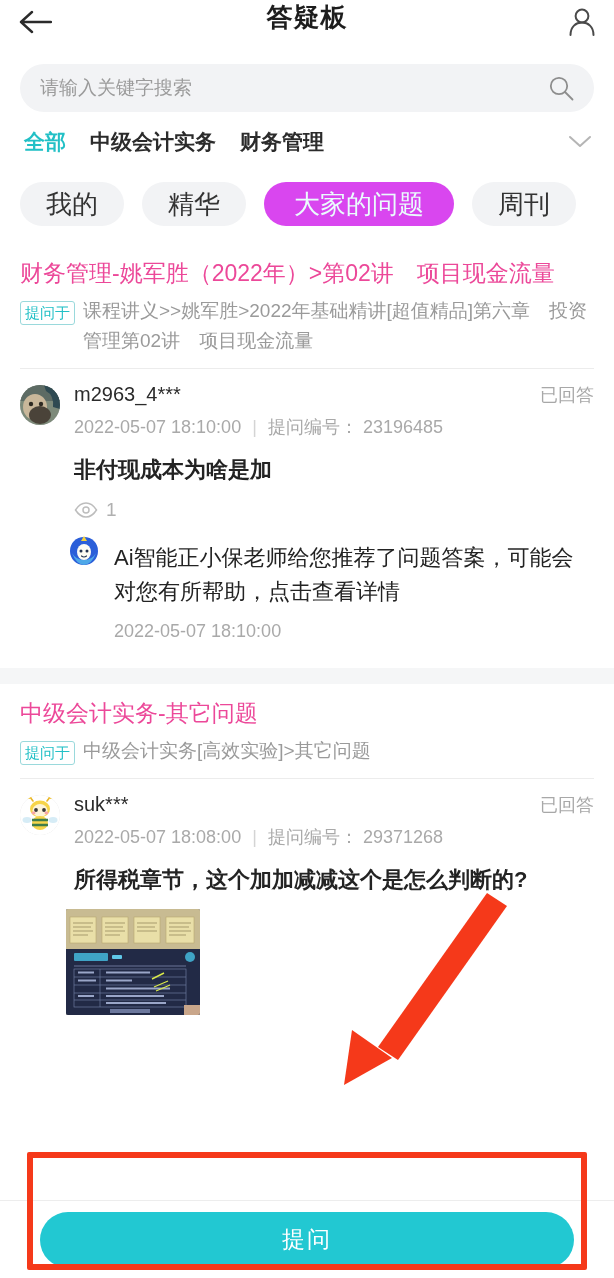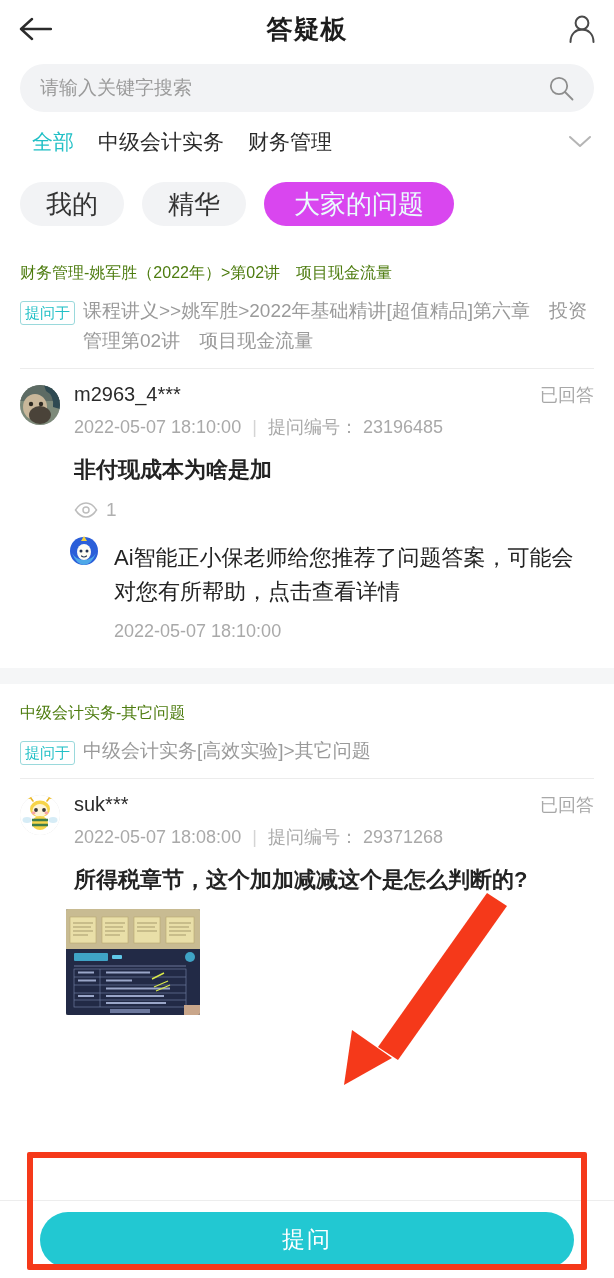--- a/index.html
+++ b/index.html
@@ -8,21 +8,21 @@
     font-family:"Liberation Sans","DejaVu Sans",sans-serif;
     background:#ffffff;
     color:#222;
     position:relative;
     overflow:hidden;
   }
   .app { width:614px; height:1278px; position:relative; background:#fff; }
 
   
   .navbar {
-    height:58px; display:flex; align-items:center; padding:0 18px;
+    height:58px; display:flex; padding:0 18px;
     position:relative; background:#fff;
   }
   .nav-back { width:44px; height:44px; display:flex; align-items:center; justify-content:flex-start; cursor:pointer; }
   .nav-title {
     position:absolute; left:0; right:0; text-align:center;
     font-size:26px; font-weight:700; color:#1d1d1d; letter-spacing:1px;
     pointer-events:none;
   }
   .nav-user { margin-left:auto; width:40px; height:44px; display:flex; align-items:center; justify-content:flex-end; cursor:pointer; z-index:2; }
 
@@ -35,22 +35,23 @@
   .search-input {
     flex:1; border:none; outline:none; background:transparent;
     font-size:19px; color:#3c3c3c;
     font-family:"Liberation Sans","DejaVu Sans",sans-serif;
   }
   .search-input::placeholder { color:#9b9b9b; }
   .search-icon { width:26px; height:26px; flex:0 0 26px; display:flex; align-items:center; justify-content:center; cursor:pointer; }
 
   
   .cat-row {
-    display:flex; align-items:flex-end; padding:16px 20px 14px 32px;
+    display:flex; align-items:flex-end; padding:16px 20px 14px 24px;
     position:relative;
+    font-weight:bold;
   }
   .cat-item {
     font-size:21px; color:#2b2b2b; margin-right:24px; white-space:nowrap; cursor:pointer;
   }
   .cat-item.active { color:#22c0c6; }
   .cat-expand { margin-left:auto; width:28px; height:28px; display:flex; align-items:center; justify-content:center; cursor:pointer; }
 
   
   .chips {
     display:flex; align-items:center; gap:18px; padding:12px 20px 18px 20px;
@@ -60,21 +61,21 @@
     display:flex; align-items:center; justify-content:center;
     padding:0 26px; font-size:26px; color:#333; cursor:pointer; white-space:nowrap;
   }
   .chip.active { background:#d946ef; color:#eafcfd; padding:0 30px; }
 
   
   .section { background:#fff; padding:0 20px; }
   .sec-gap { height:16px; background:#f5f6f7; }
 
   .post-title {
-    font-size:16px; line-height:34px; color:#4d7c0f; font-weight:400;
+    font-size:23px; line-height:34px; color:#ec4899; font-weight:400;
     padding:12px 0 6px 0;
   }
   .crumb-row { display:flex; align-items:flex-start; padding-bottom:12px; }
   .crumb-tag {
     flex:0 0 auto; border:1px solid #9ad9dc; color:#22c0c6;
     font-size:15px; line-height:20px; padding:1px 4px; border-radius:3px;
     margin-top:5px; margin-right:8px; background:#fff; white-space:nowrap;
   }
   .crumb-text { font-size:19px; line-height:30px; color:#9a9a9a; }
 
@@ -169,20 +170,21 @@
       <svg width="26" height="16" viewBox="0 0 26 16">
         <path d="M3 3 L13 12 L23 3" fill="none" stroke="#b5b5b5" stroke-width="2" stroke-linecap="round" stroke-linejoin="round"></path>
       </svg>
     </div>
   </div>
 
   <div class="chips">
     <div class="chip">我的</div>
     <div class="chip">精华</div>
     <div class="chip active">大家的问题</div>
+    <div class="chip">周刊</div>
   </div>
 
   <div class="section">
     <div class="post-title">财务管理-姚军胜（2022年）&gt;第02讲　项目现金流量</div>
     <div class="crumb-row">
       <span class="crumb-tag">提问于</span>
       <span class="crumb-text">课程讲义&gt;&gt;姚军胜&gt;2022年基础精讲[超值精品]第六章　投资管理第02讲　项目现金流量</span>
     </div>
     <div class="divider"></div>
 

